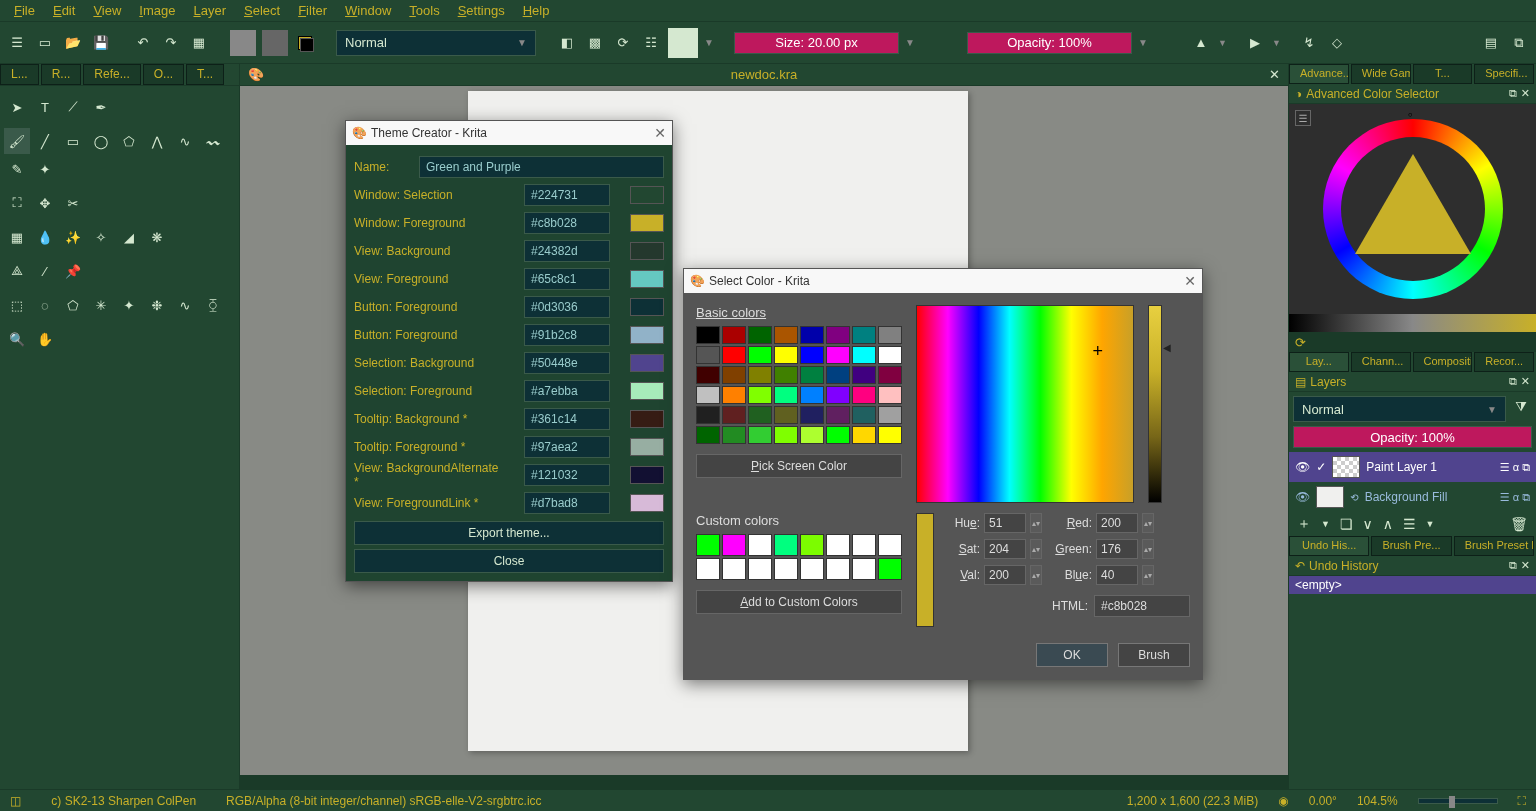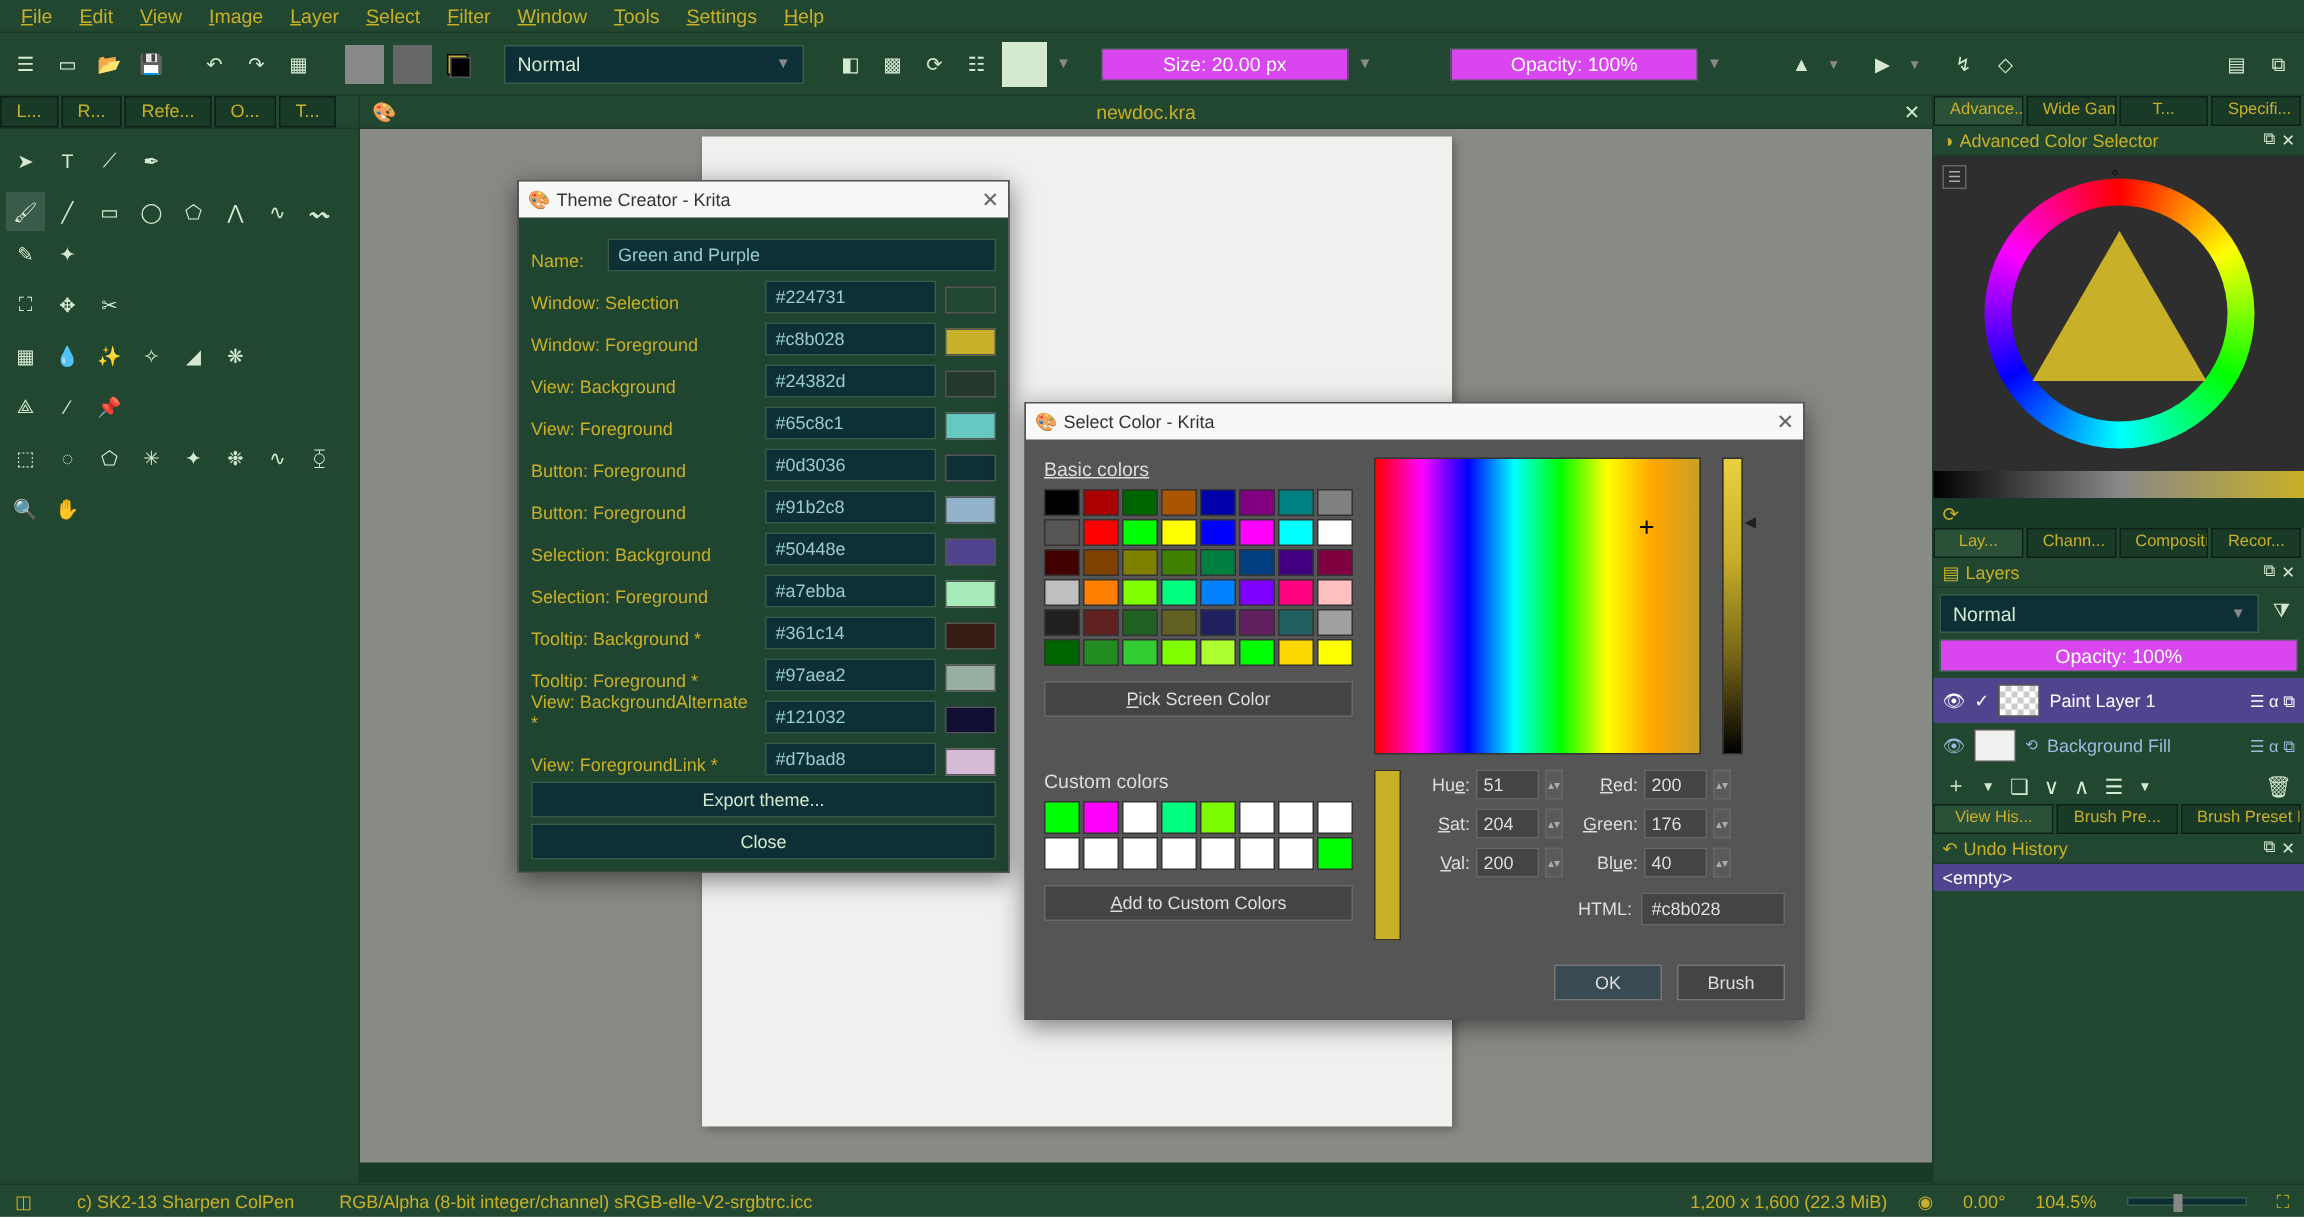--- a/index.html
+++ b/index.html
@@ -8,21 +8,21 @@
 .menubar{height:22px;display:flex;align-items:center;padding:0 6px;gap:2px;border-bottom:1px solid #1a3a28;}
 .menubar span{padding:2px 8px;cursor:default;}
 .menubar span u{text-decoration:underline;}
 
 .toolbar{height:42px;display:flex;align-items:center;padding:0 6px;gap:6px;border-bottom:1px solid #1a3a28;}
 .tb-icon{width:22px;height:22px;display:flex;align-items:center;justify-content:center;color:#d5e8d0;cursor:pointer;}
 .tb-sep{width:8px;}
 .combo{background:#0d3036;border:1px solid #3a5a4a;height:26px;display:flex;align-items:center;justify-content:space-between;padding:0 8px;color:#d5e8d0;gap:36px;}
 .combo.normal{width:200px;}
 .combo .arrow{font-size:10px;color:#888;}
-.slider-box{background:#d946ef;height:22px;display:flex;align-items:center;justify-content:center;color:#fff;border:1px solid #3a5a4a;}
+.slider-box{background:#be185d;height:22px;display:flex;align-items:center;justify-content:center;color:#fff;border:1px solid #3a5a4a;}
 .slider-box.size{width:165px;}
 .slider-box.opa{width:165px;}
 
 .main{display:flex;height:calc(811px - 22px - 42px - 22px);}
 .left-col{width:240px;display:flex;flex-direction:column;border-right:1px solid #1a3a28;}
 .tabs-row{height:22px;display:flex;border-bottom:1px solid #1a3a28;}
 .tab{background:#1a3a28;border:1px solid #0d2018;padding:2px 10px;margin-right:2px;font-size:12px;color:#c8b028;cursor:pointer;white-space:nowrap;overflow:hidden;}
 .toolbox{padding:8px 4px;display:grid;grid-template-columns:repeat(8,26px);gap:2px 2px;}
 .tool{width:26px;height:26px;display:flex;align-items:center;justify-content:center;color:#d5e8d0;cursor:pointer;}
 .tool.active{background:#3a5a4a;}
@@ -58,21 +58,21 @@
 .empty{background:#50448e;color:#fff;padding:2px 6px;font-size:12px;}
 
 .status{position:absolute;bottom:0;left:0;right:0;height:22px;background:#224731;border-top:1px solid #1a3a28;display:flex;align-items:center;padding:0 10px;gap:30px;font-size:12px;}
 .status .r{margin-left:auto;display:flex;gap:20px;align-items:center;}
 
 .dlg{position:absolute;background:#1f4430;border:1px solid #555;box-shadow:0 4px 16px rgba(0,0,0,.5);}
 .dlg.theme{left:345px;top:120px;width:328px;}
 .dlg-title{height:24px;background:#f8f8f8;color:#333;display:flex;align-items:center;padding:0 6px;font-size:12px;}
 .dlg-title .x{margin-left:auto;color:#666;cursor:pointer;font-size:14px;}
 .dlg-body{padding:8px;}
-.trow{display:flex;align-items:flex-end;height:28px;gap:6px;}
+.trow{display:flex;align-items:center;height:28px;gap:20px;}
 .trow .lbl{width:150px;font-size:12px;}
 .trow input{flex:1;min-width:0;background:#0d3036;border:1px solid #3a5a4a;color:#9cc;padding:3px 6px;font-size:12px;}
 .trow .sw{width:34px;height:18px;border:1px solid #555;}
 .dlg-btn{width:100%;height:24px;background:#0d3036;border:1px solid #3a5a4a;color:#d5e8d0;margin-top:4px;cursor:pointer;font-size:12px;}
 
 .dlg.csel{left:683px;top:268px;width:520px;background:#555;color:#ddd;}
 .csel .dlg-title{background:#f8f8f8;}
 .csel-body{padding:12px;display:flex;flex-direction:column;gap:10px;}
 .csel-top{display:flex;gap:14px;}
 .basic-area{display:flex;flex-direction:column;gap:6px;}
@@ -334,21 +334,21 @@
       <span>＋</span>
         <span style="font-size:9px;">▼</span>
       <span>❏</span>
       <span>∨</span>
       <span>∧</span>
       <span>☰</span>
         <span style="font-size:9px;">▼</span>
       <span style="margin-left:auto;">🗑</span>
     </div>
     <div class="panel-tabs" id="btt">
-        <div class="tab active">View His...</div>
+        <div class="tab active">Undo His...</div>
         <div class="tab">Brush Pre...</div>
         <div class="tab">Brush Preset His...</div>
       </div>
     <div class="panel-title">
       <span style="margin-right:4px;">↶</span>
       <span>Undo History</span>
       <span class="actions">
           <span>⧉</span>
           <span>✕</span>
         </span>

